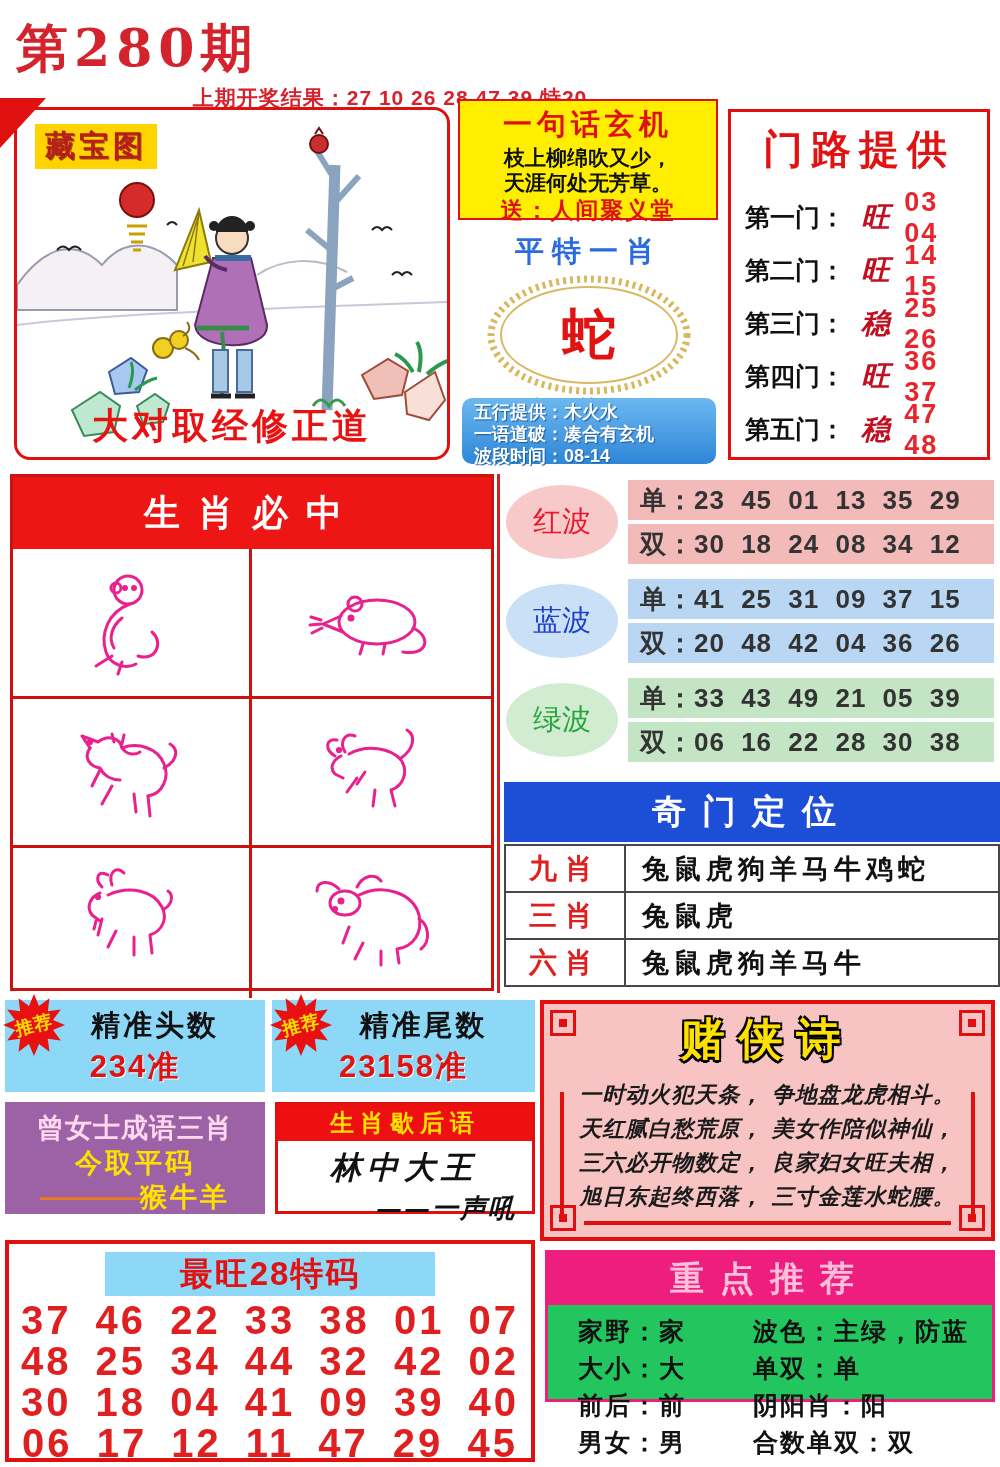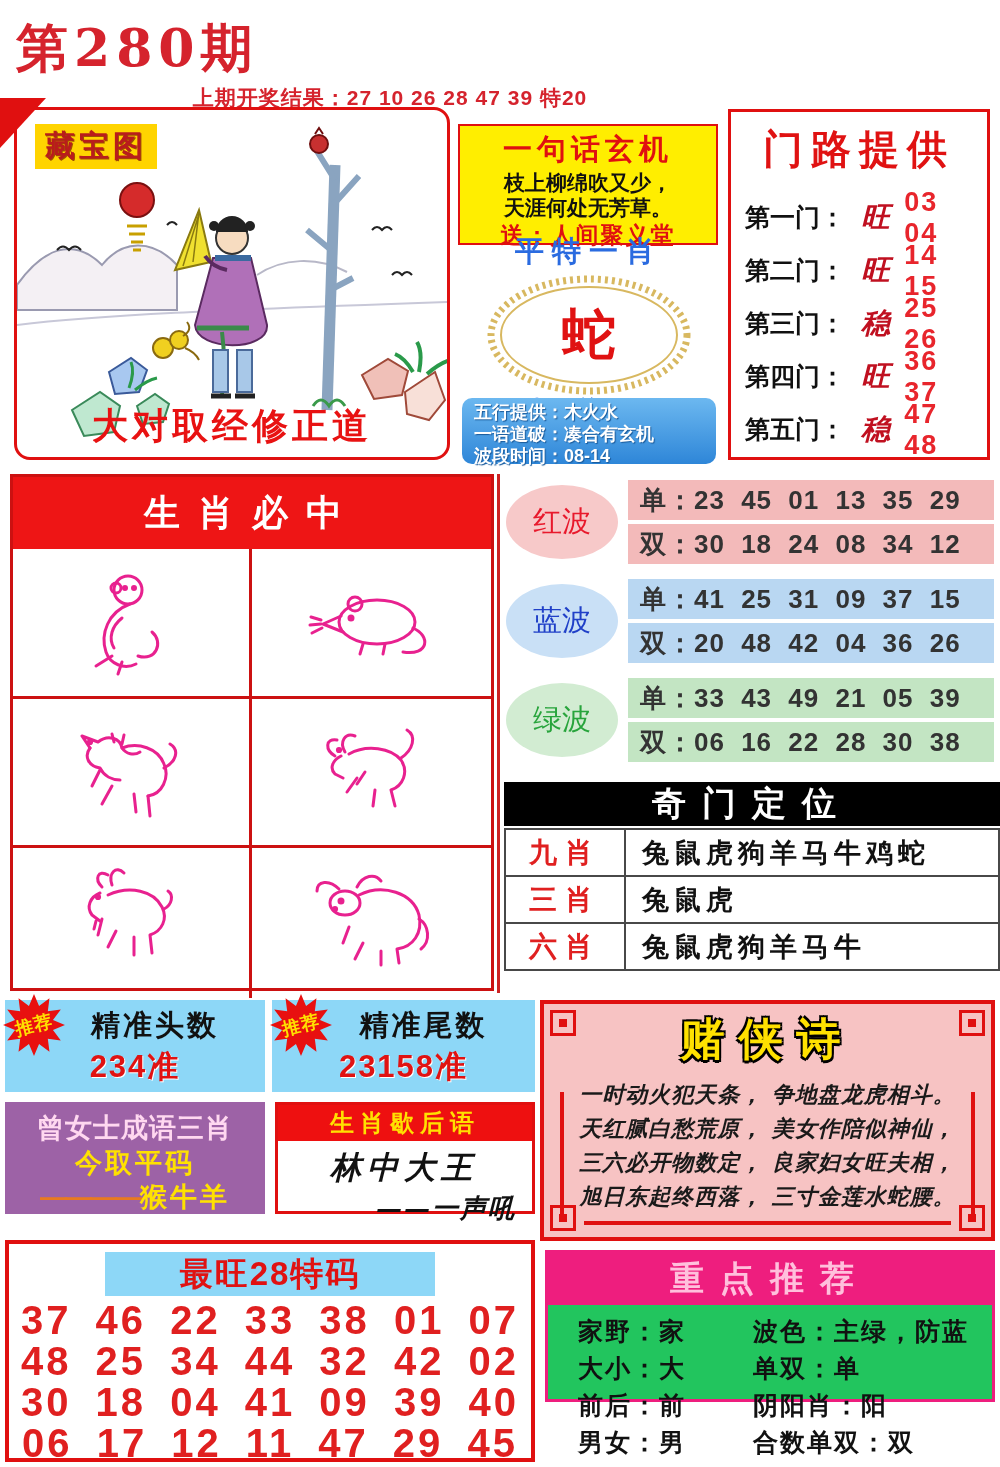--- a/index.html
+++ b/index.html
@@ -20,21 +20,21 @@
   .treasure { position:absolute; left:14px; top:107px; width:436px; height:353px;
     border:3px solid #e01010; border-radius:16px; background:#fff; overflow:hidden; }
   .treasure-label { position:absolute; left:18px; top:14px; background:#ffd400; color:#b91c1c;
     font-size:30px; font-weight:bold; padding:2px 10px; letter-spacing:4px; z-index:3;
     text-shadow:1px 1px 0 #a05000; }
   .treasure-caption { position:absolute; left:0; right:0; bottom:6px; text-align:center;
     color:#e81212; font-size:36px; font-weight:bold; letter-spacing:4px; z-index:3; }
   .treasure svg { position:absolute; inset:0; }
 
   
-  .mystery { position:absolute; left:458px; top:124px; width:260px; height:121px;
+  .mystery { position:absolute; left:458px; top:99px; width:260px; height:121px;
     background:#ffee00; border:2px solid #e01010; text-align:center; padding-top:4px; }
   .mystery .m-title { color:#e01010; font-size:29px; font-weight:bold; letter-spacing:5px; }
   .mystery .m-line { color:#111; font-size:21px; font-weight:bold; line-height:25px; }
   .mystery .m-gift { color:#e01010; font-size:23px; font-weight:bold; letter-spacing:2px; }
 
   
   .pingte { position:absolute; left:458px; top:232px; width:262px; height:240px; text-align:center; }
   .pt-title { color:#2a6be0; font-size:29px; font-weight:bold; letter-spacing:8px; }
   .pt-frame { position:relative; width:204px; height:122px; margin:2px auto 0; }
   .pt-frame svg { position:absolute; inset:0; }
@@ -86,21 +86,21 @@
   .g-red  .bose-oval { background:#f7c9c9; color:#e8192c; }
   .g-red  .bose-row  { background:#f3baba; }
   .g-blue .bose-oval { background:#c9e0f6; color:#2040c8; }
   .g-blue .bose-row  { background:#b9d7f2; }
   .g-green .bose-oval { background:#d2ecd2; color:#28a43c; }
   .g-green .bose-row  { background:#c3e5c3; }
 
   
   .qimen { position:absolute; left:497px; top:782px; width:503px; height:211px;
     border-left:3px solid #c22; padding-left:4px; }
-  .qm-header { height:44px; background:#000000; color:#fff; display:flex; align-items:center;
+  .qm-header { height:60px; background:#1d4ed8; color:#fff; display:flex; align-items:center;
     justify-content:center; font-size:34px; font-weight:bold; letter-spacing:16px; }
   .qm-table { width:100%; border-collapse:collapse; margin-top:2px; }
   .qm-table td { border:2px solid #484848; height:47px; }
   .qm-label { width:120px; text-align:center; color:#e02020; font-size:28px; font-weight:bold;
     letter-spacing:8px; }
   .qm-value { padding-left:16px; color:#111; font-size:27px; font-weight:bold; letter-spacing:5px; }
 
   
   .jz { position:absolute; width:260px; height:92px; background:#8dd7f7; text-align:center;
     padding-top:6px; }

